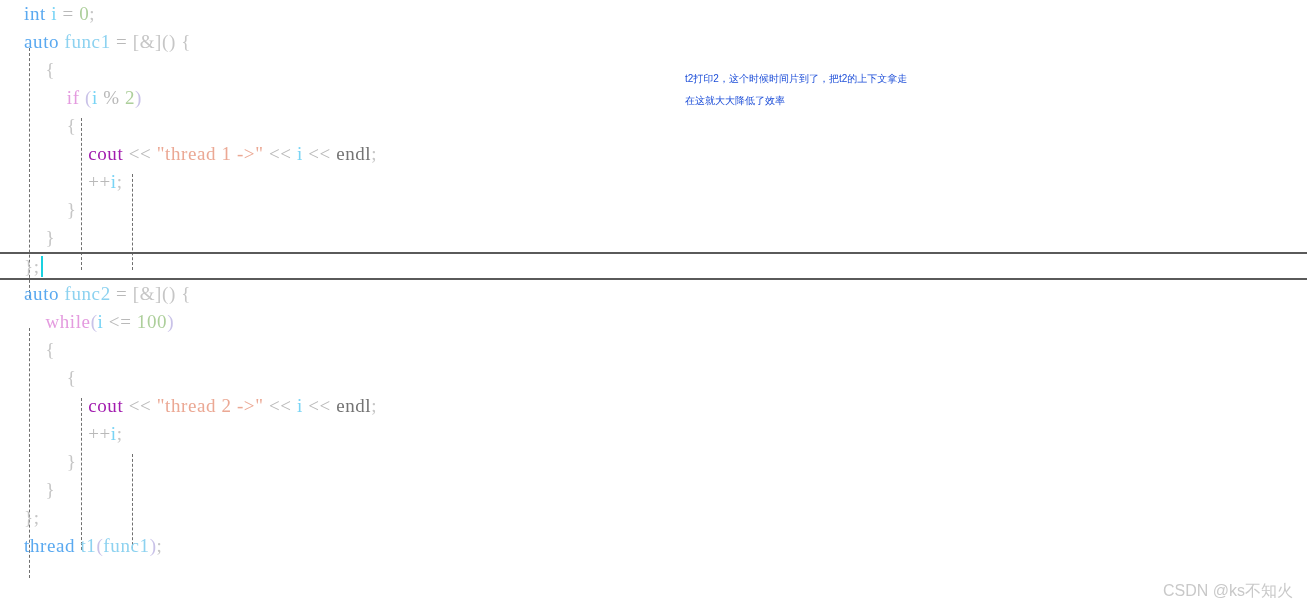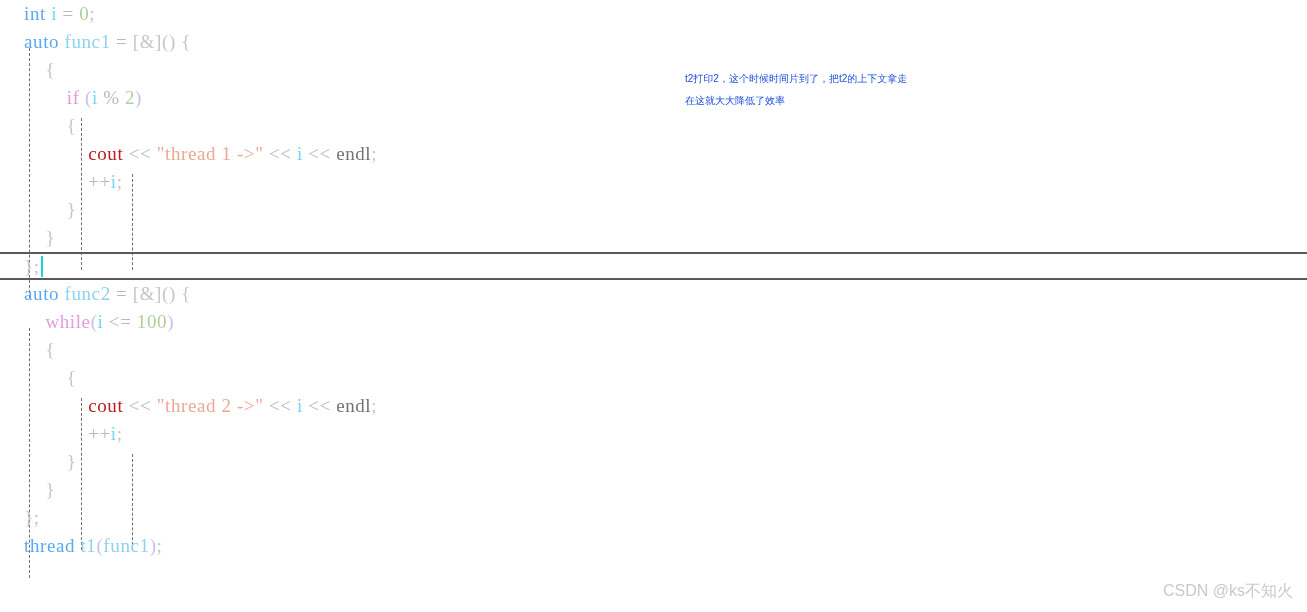--- a/index.html
+++ b/index.html
@@ -70,21 +70,21 @@
   
   .t-kw        { color: #5aa9f0; }   
   .t-ctrl      { color: #e49bdf; }   
   .t-var       { color: #79d4f5; }   
   .t-num       { color: #adcf9b; }   
   .t-op        { color: #b9b9b9; }   
   .t-punct     { color: #c6c6c6; }   
   .t-paren     { color: #c9c2e8; }   
   .t-fn        { color: #8dd2f0; }   
   .t-str       { color: #eba894; }   
-  .t-id        { color: #b91c1c; }   
+  .t-id        { color: #a21caf; }   
   .t-endl      { color: #737373; }
 
   
   #annotation {
     position: absolute;
     left: 657px;
     top: 68px;
     color: #1d4ed8;
     font-family: "Liberation Sans", "DejaVu Sans", sans-serif;
     font-size: 10px;

